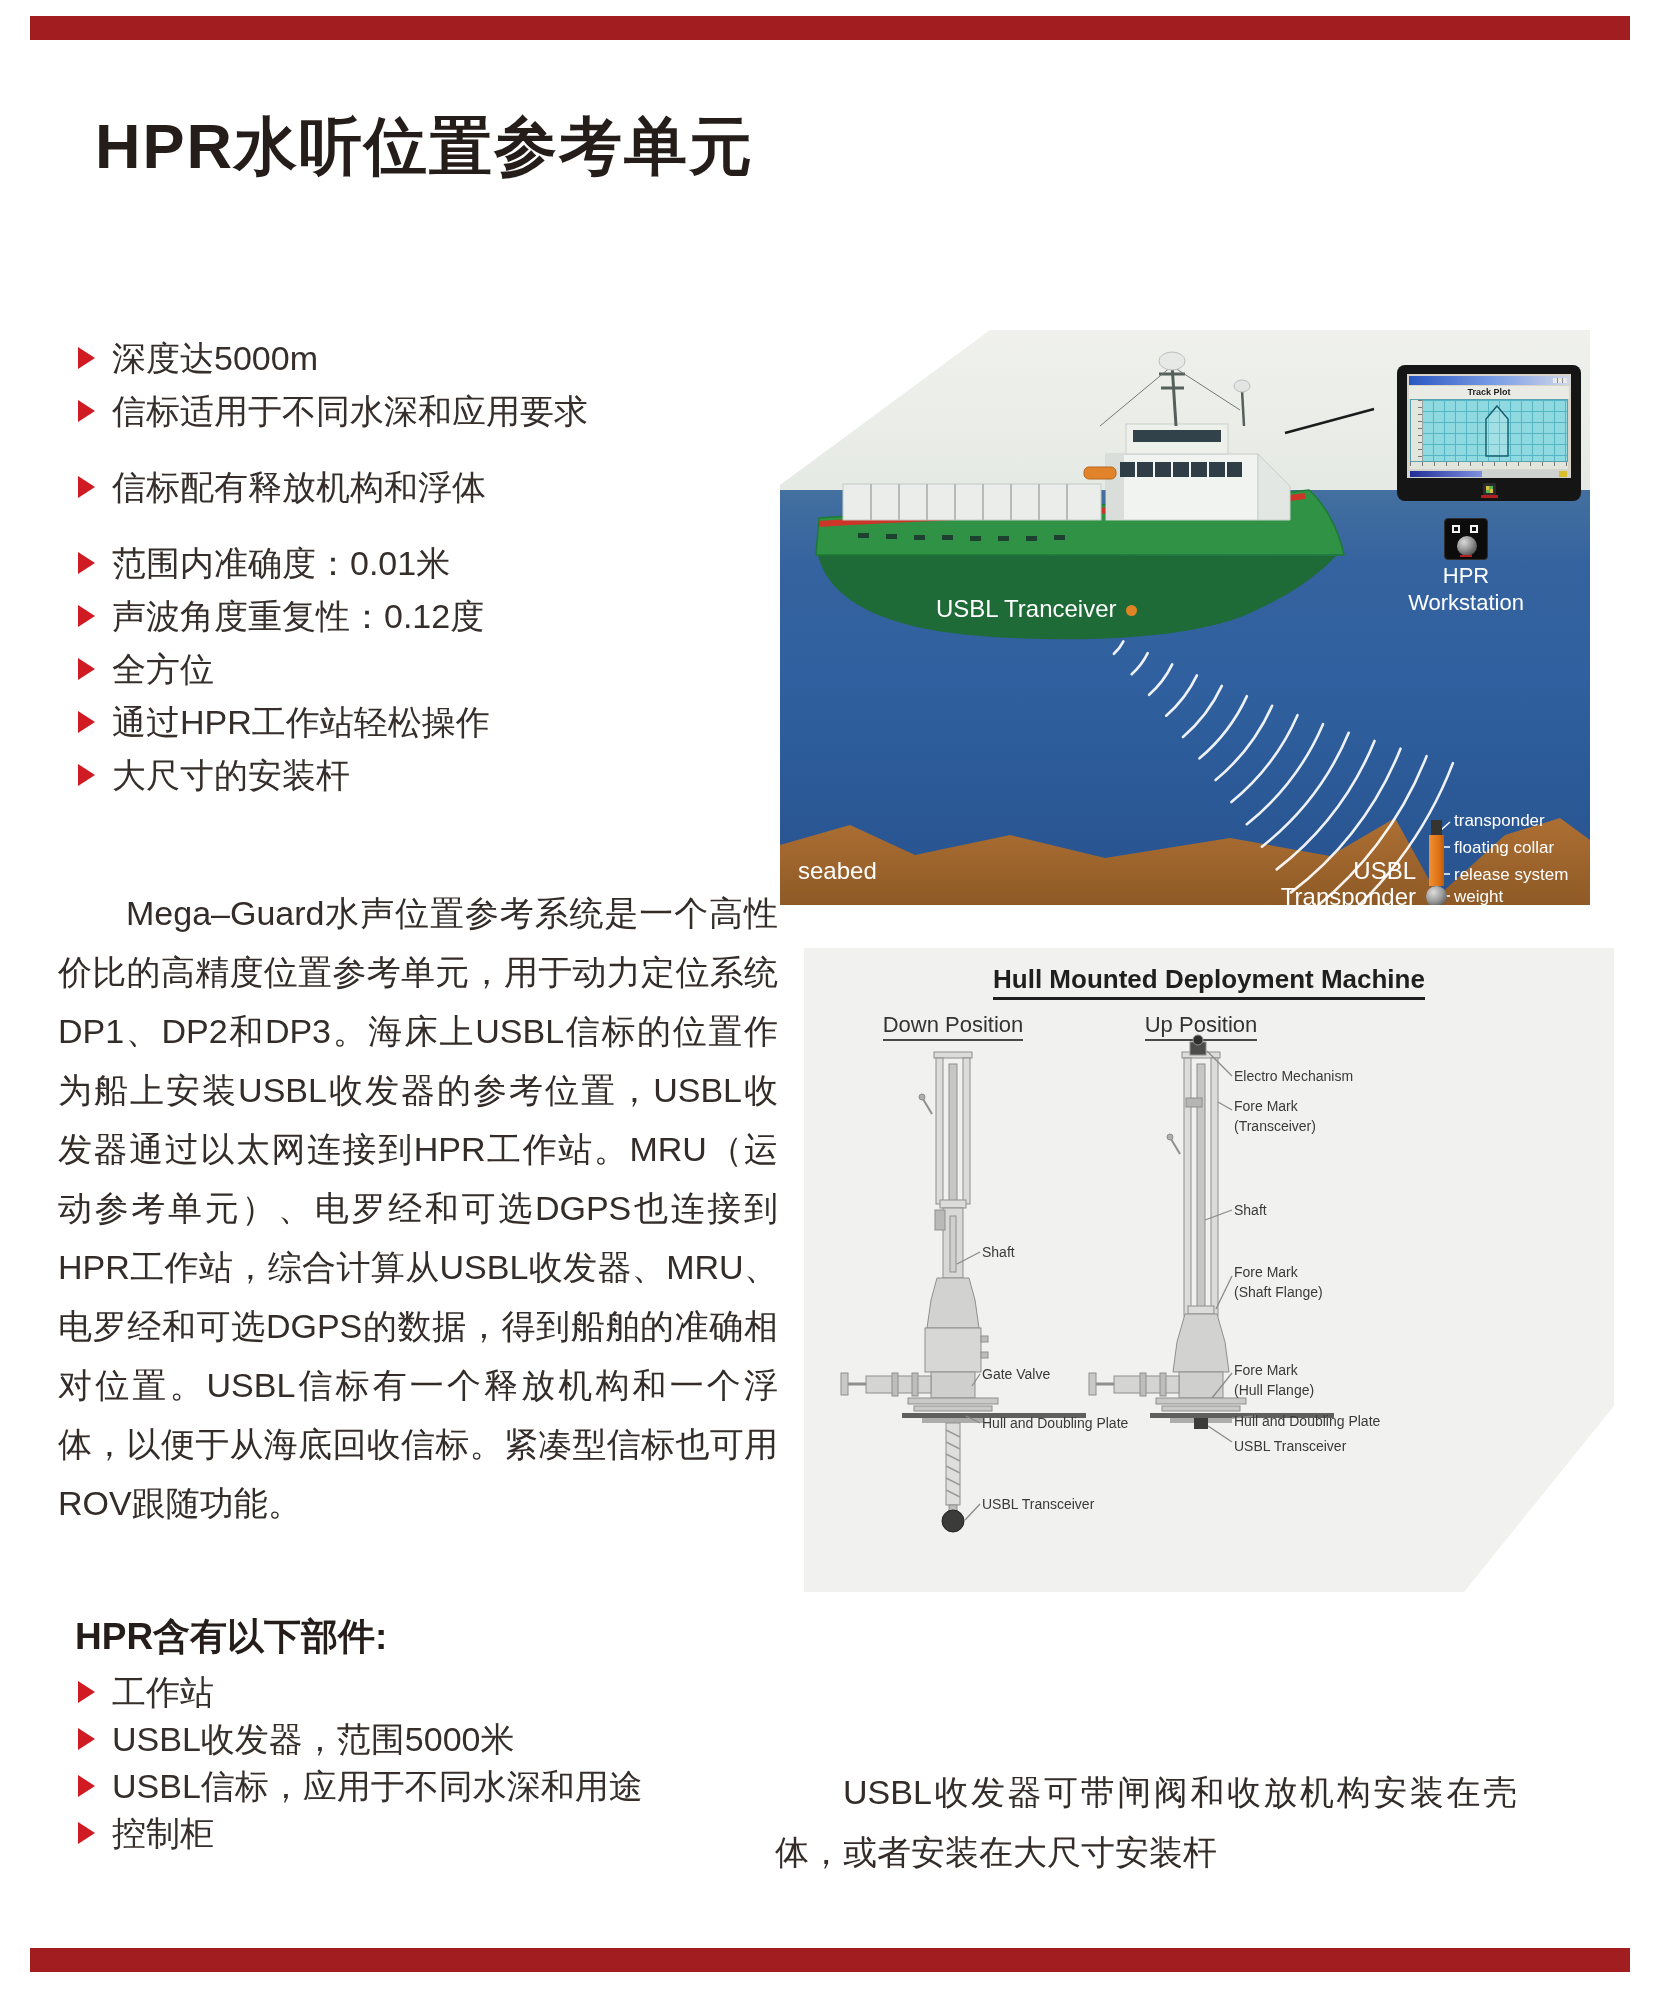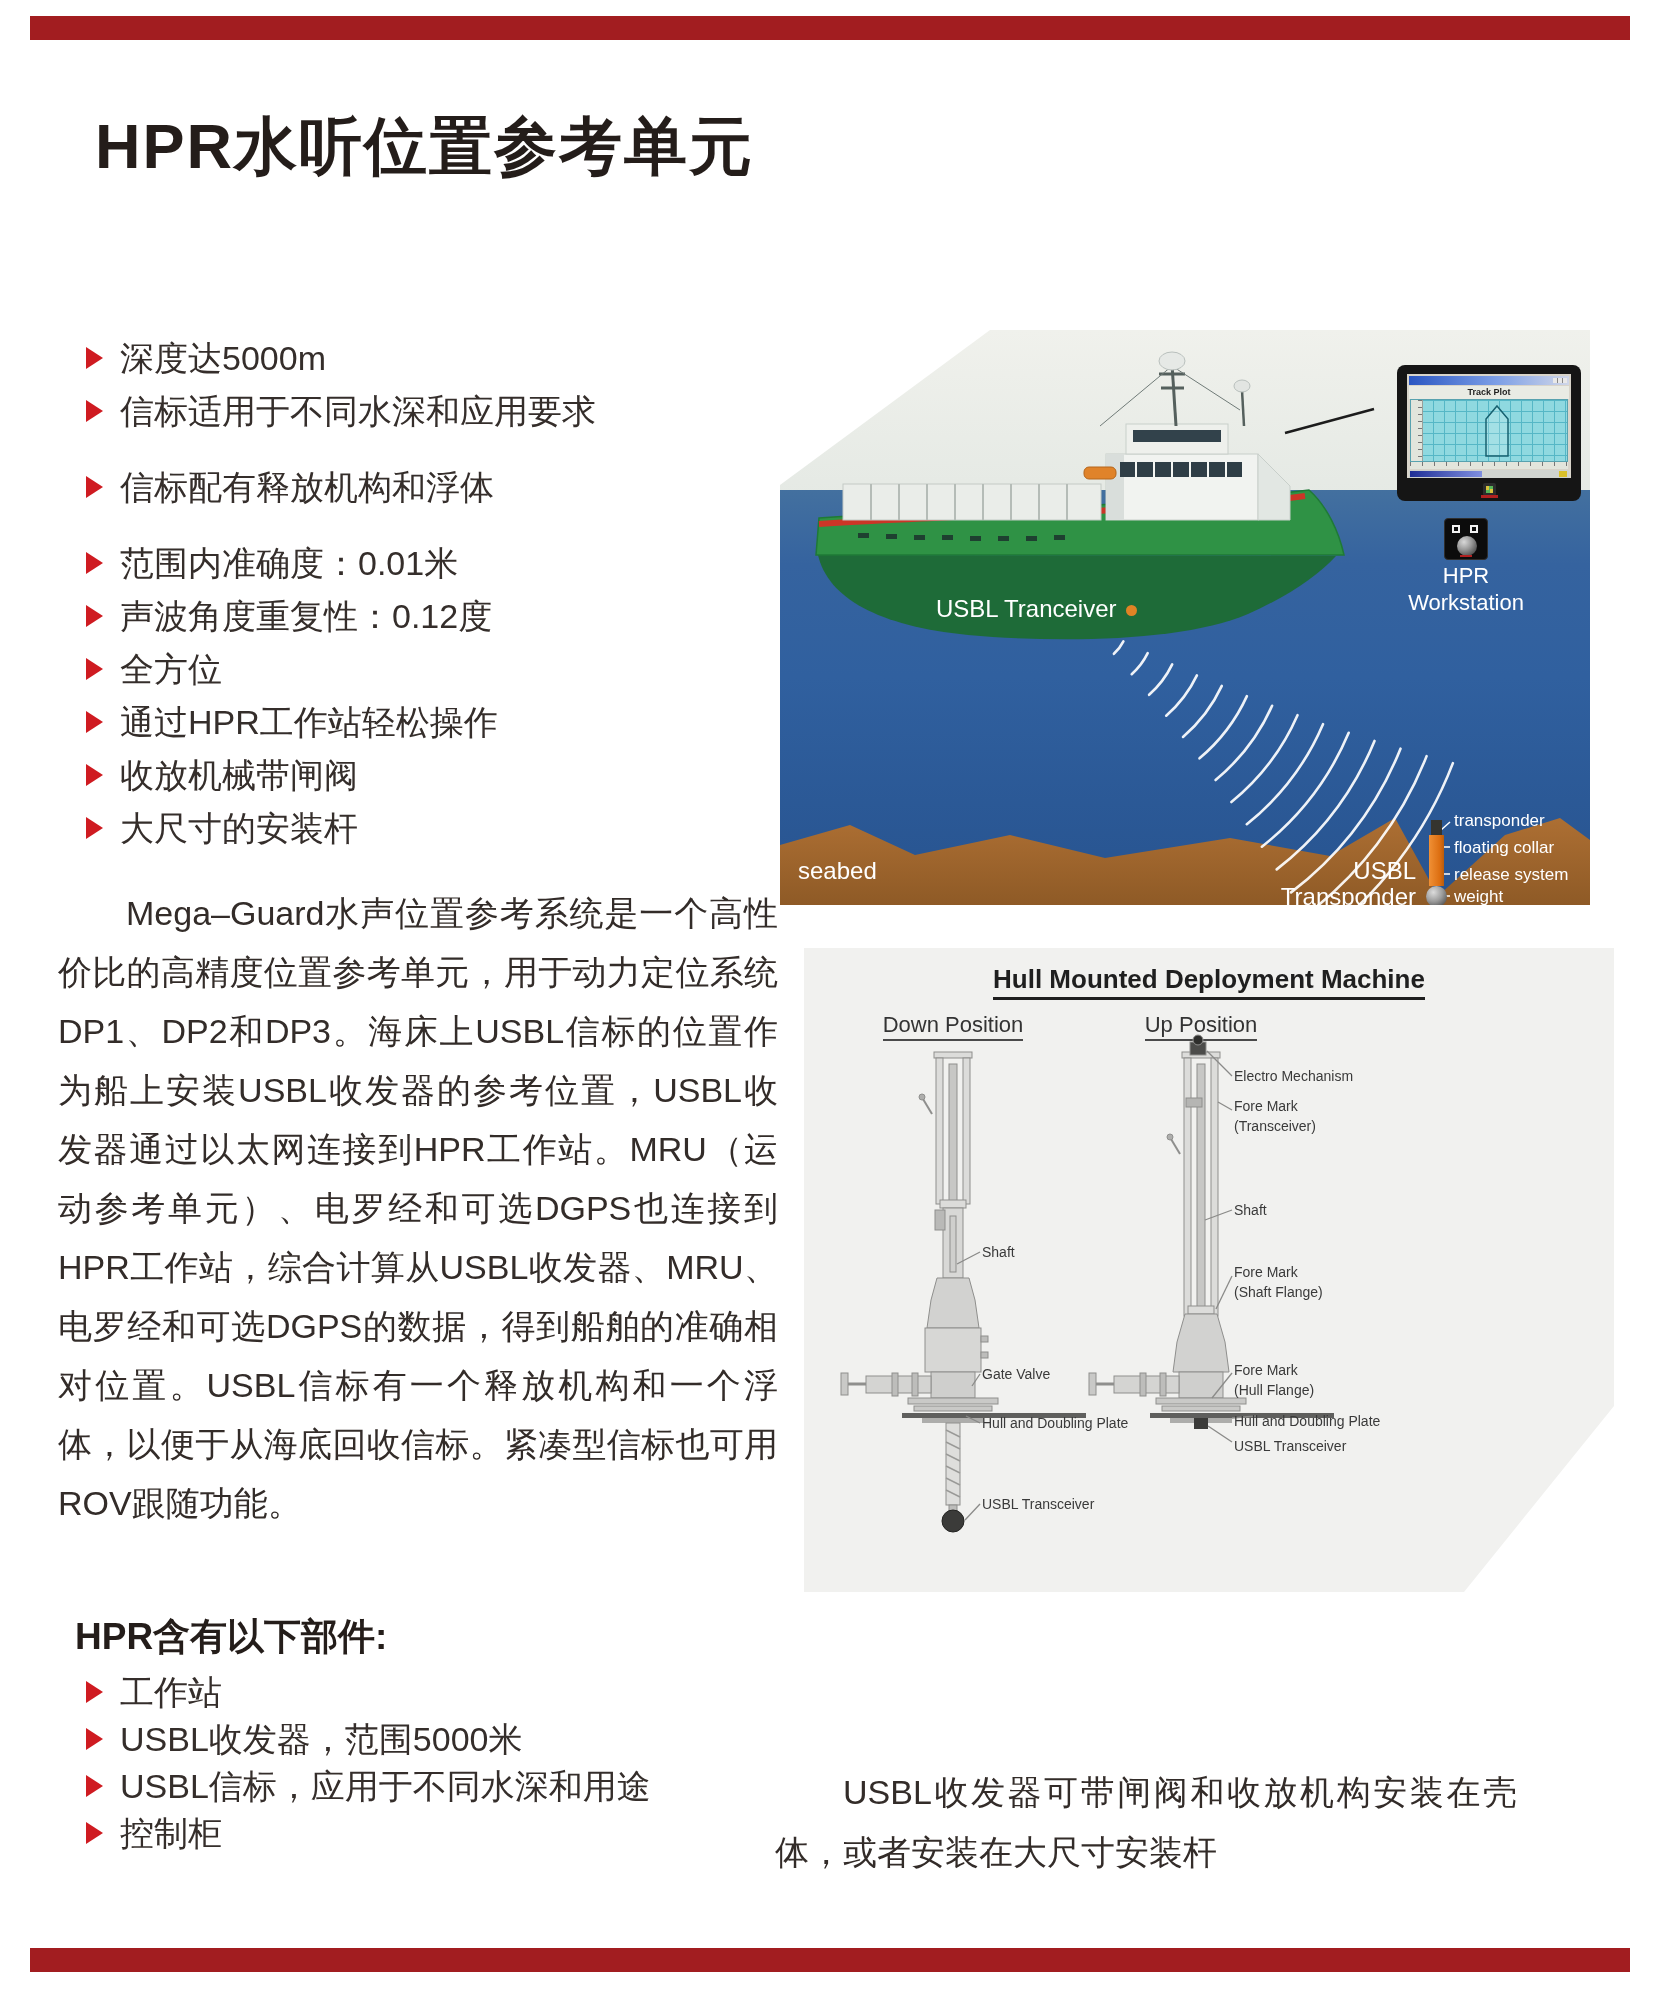--- a/index.html
+++ b/index.html
@@ -17,21 +17,21 @@
   .page{position:relative;width:1660px;height:1992px;background:#fff;overflow:hidden;}
 
   .bar{position:absolute;left:30px;width:1600px;height:24px;background:var(--bar-red);}
   .bar.top{top:16px;}
   .bar.bottom{top:1948px;}
 
   .page-title{position:absolute;left:95px;top:104px;font-size:63px;font-weight:800;letter-spacing:2px;color:#241d1a;}
 
   
   ul.bullets{position:absolute;list-style:none;}
-  ul.bullets li{display:flex;align-items:flex-start;font-size:34px;line-height:40px;color:#352e2b;margin-left:8px;}
+  ul.bullets li{display:flex;align-items:flex-start;font-size:34px;line-height:40px;color:#352e2b;}
   ul.features{left:78px;top:338px;}
   ul.features li{margin-bottom:13px;}
   ul.parts{left:78px;top:1672px;}
   ul.parts li{margin-bottom:7px;}
   ul.bullets li.gap{margin-top:36px;}
   ul.bullets .tri{width:0;height:0;border-left:17px solid var(--accent-red);
     border-top:11px solid transparent;border-bottom:11px solid transparent;
     margin:9px 17px 0 0;flex:0 0 auto;}
 
   .intro{position:absolute;left:58px;top:884px;width:720px;font-size:34px;line-height:59px;
@@ -144,24 +144,20 @@
         <span class="tri"></span>
         <span>声波角度重复性：0.12度</span>
       </li>
       <li>
         <span class="tri"></span>
         <span>全方位</span>
       </li>
       <li>
         <span class="tri"></span>
         <span>通过HPR工作站轻松操作</span>
-      </li>
-      <li>
-        <span class="tri"></span>
-        <span>收放机械带闸阀</span>
       </li>
       <li>
         <span class="tri"></span>
         <span>大尺寸的安装杆</span>
       </li>
     </ul>
 
   <p class="intro">Mega–Guard水声位置参考系统是一个高性价比的高精度位置参考单元，用于动力定位系统DP1、DP2和DP3。海床上USBL信标的位置作为船上安装USBL收发器的参考位置，USBL收发器通过以太网连接到HPR工作站。MRU（运动参考单元）、电罗经和可选DGPS也连接到HPR工作站，综合计算从USBL收发器、MRU、电罗经和可选DGPS的数据，得到船舶的准确相对位置。USBL信标有一个释放机构和一个浮体，以便于从海底回收信标。紧凑型信标也可用ROV跟随功能。</p>
 
   <h2 class="section-heading">HPR含有以下部件:</h2>

